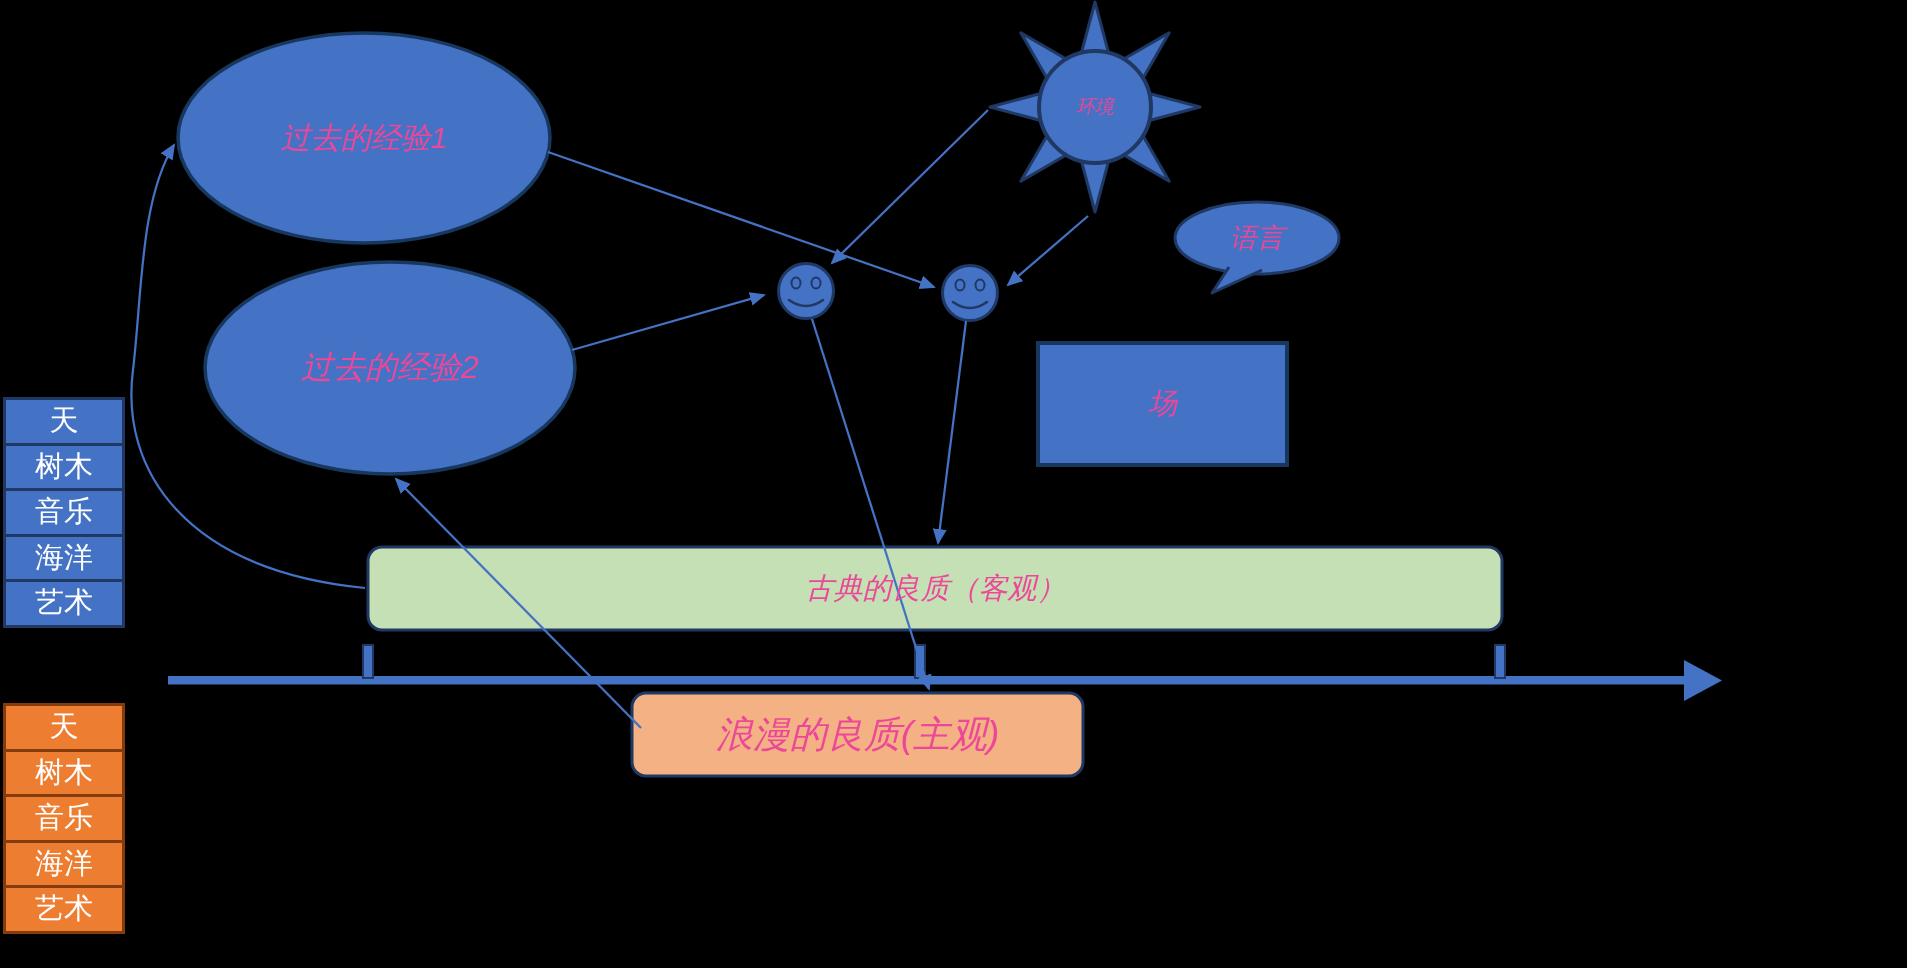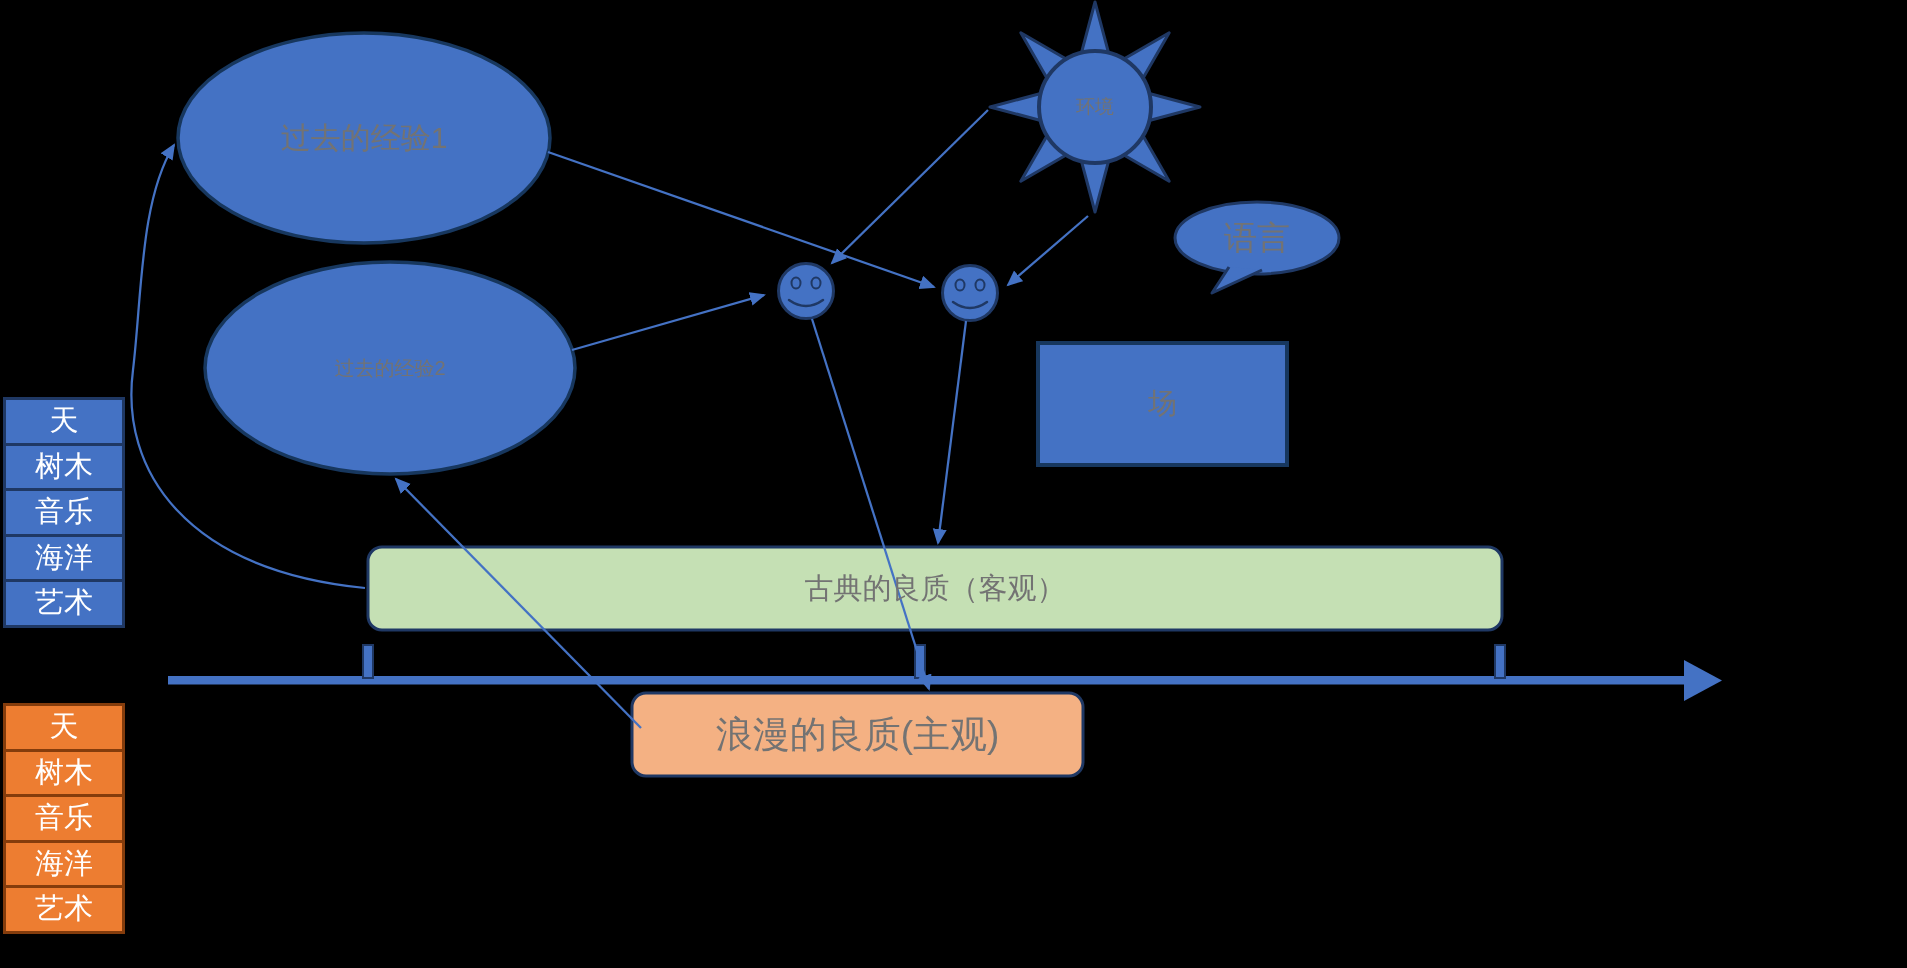--- a/index.html
+++ b/index.html
@@ -4,26 +4,26 @@
 <style>
   html,body { margin:0; padding:0; background:#000; }
   .stage {
     position:relative; width:1907px; height:968px;
     background:#000000; overflow:hidden;
     font-family:"Liberation Sans", sans-serif;
   }
   .stage svg { position:absolute; left:0; top:0; }
   .lbl {
     position:absolute; display:flex; align-items:center; justify-content:center;
-    color:#737373; text-align:center; white-space:nowrap; pointer-events:none;
+    color:#ec4899; text-align:center; white-space:nowrap; pointer-events:none;font-style:italic;
   }
   .lbl-e1       { left:178px;  top:96px;  width:372px;  height:84px;  font-size:30px;text-align:center; }
-  .lbl-e2       { left:205px;  top:326px; width:370px;  height:84px;  font-size:20px; }
+  .lbl-e2       { left:205px;  top:326px; width:370px;  height:84px;  font-size:32px; }
   .lbl-sun      { left:1035px; top:88px;  width:120px;  height:38px;  font-size:19px; }
-  .lbl-bubble   { left:1177px; top:215px; width:160px;  height:46px;  font-size:33px; }
+  .lbl-bubble   { left:1177px; top:215px; width:160px;  height:46px;  font-size:27px; }
   .lbl-field    { left:1038px; top:343px; width:249px;  height:122px; font-size:29px; }
   .lbl-classic  { left:368px;  top:547px; width:1134px; height:83px;  font-size:29px; }
   .lbl-romantic { left:632px;  top:693px; width:451px;  height:83px;  font-size:37px; }
   .word-list { position:absolute; width:122px; }
   .word-list.blue   { left:3px; top:397px; }
   .word-list.orange { left:3px; top:703px; }
   .list-cell {
     box-sizing:border-box; width:122px; height:48.5px;
     display:flex; align-items:center; justify-content:center;
     color:#FFFFFF; font-size:29px;

